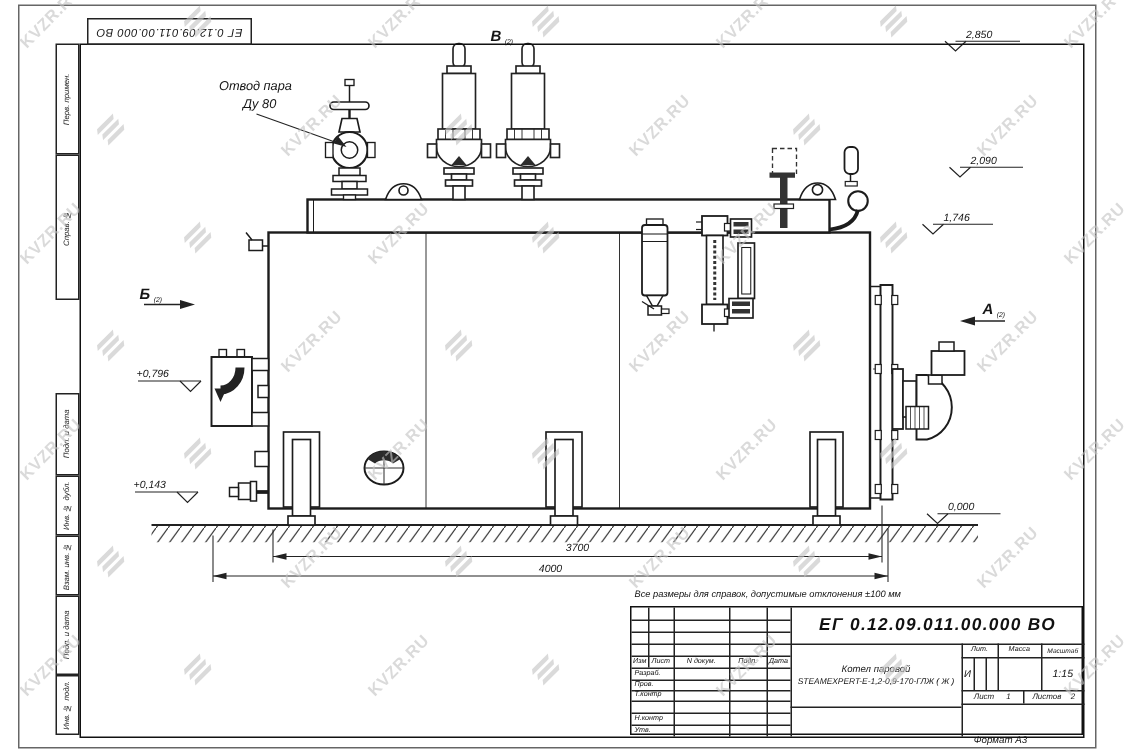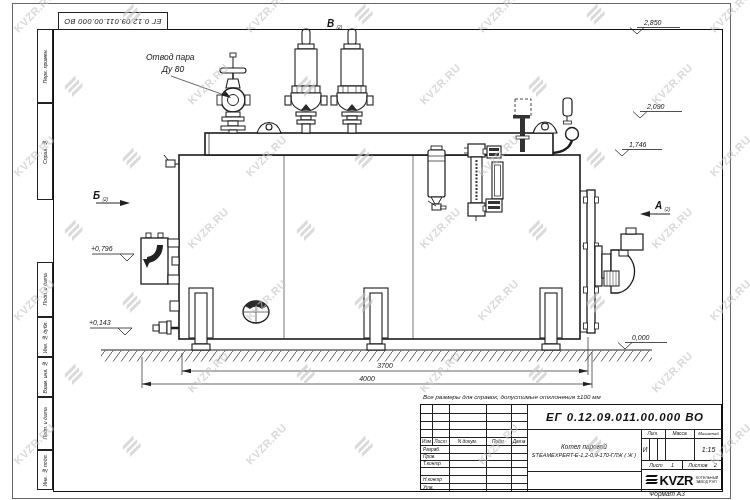--- a/index.html
+++ b/index.html
@@ -376,32 +376,20 @@
 
     <div class="abs" style="left:220px;top:55px;width:41px;height:9px;display:flex;align-items:center;justify-content:space-evenly;font:italic 5.3px 'Liberation Sans',sans-serif">
       <span>Лист</span>
       <span>1</span>
     </div>
     <div class="abs" style="left:261px;top:55px;width:41px;height:9px;display:flex;align-items:center;justify-content:space-evenly;font:italic 5.3px 'Liberation Sans',sans-serif">
       <span>Листов</span>
       <span>2</span>
     </div>
 
-    <div class="abs" style="left:220px;top:64px;width:82px;height:22px;display:flex;align-items:center;justify-content:center;gap:3px">
-      <div class="kv-bars">
-            <span></span>
-            <span></span>
-            <span></span>
-          </div>
-      <div id="kvzr-word">KVZR</div>
-      <div>
-        <div class="kv-sub">КОТЕЛЬНЫЙ</div>
-        <div class="kv-sub">ЗАВОД РЭП</div>
-      </div>
-    </div>
   </div>
 
   <div class="abs" id="format">Формат А3</div>
 </div>
 
 <div id="wm-layer">
       <div class="wm" style="left: 8px; top: 6px;">KVZR.RU</div>
       <div class="wm-logo" style="left: 124px; top: 6px;">
         <span></span>
         <span></span>

